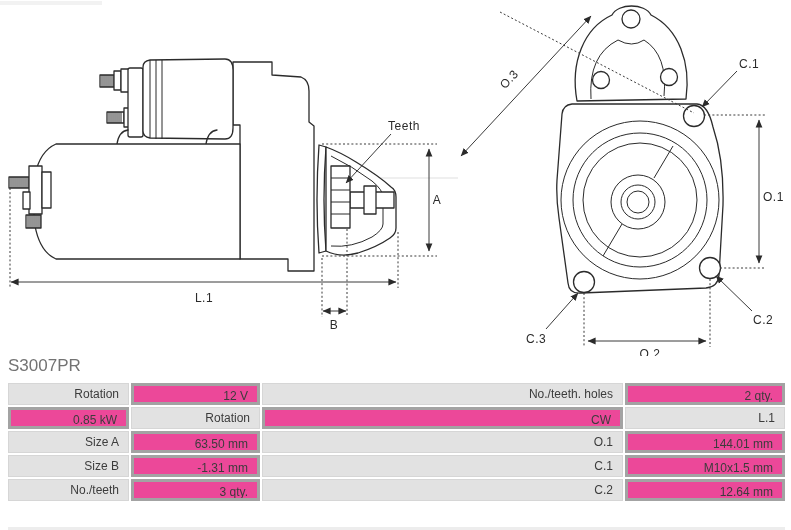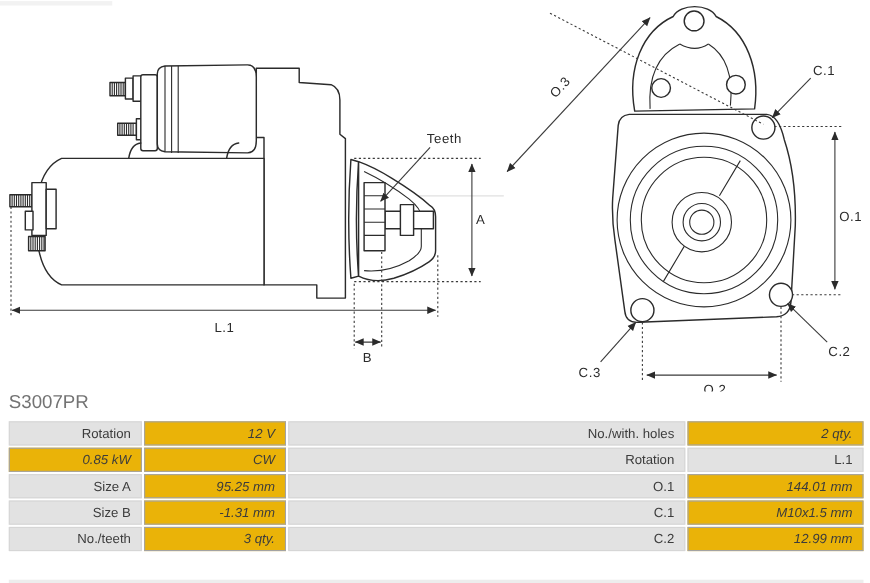--- a/index.html
+++ b/index.html
@@ -13,21 +13,21 @@
   .dim{fill:none;stroke:#3a3a3a;stroke-width:1;}
   .dot{fill:none;stroke:#3a3a3a;stroke-width:1;stroke-dasharray:2 2.2;}
   .faint{fill:none;stroke:#e0e0e0;stroke-width:1.2;}
   .lbl{font:12px "Liberation Sans",sans-serif;fill:#2b2b2b;letter-spacing:.5px;}
   #part-title{position:absolute;left:8px;top:355px;font-size:17px;line-height:22px;color:#737373;}
   #spec-table{position:absolute;left:8px;top:383px;width:777px;display:grid;
               grid-template-columns:121px 129px 361px 160px;grid-auto-rows:22px;gap:2px;}
   .cell{box-sizing:border-box;font-size:12px;line-height:21px;color:#3c3c3c;
         text-align:right;padding-right:9px;white-space:nowrap;overflow:hidden;}
   .cell.lab{background:#e2e2e2;border:1px solid #d6d6d6;}
-  .cell.val{background:#eab308;border:1px solid #a3a3a3;font-style:italic;}
+  .cell.val{background:#ec4899;border:3px solid #a3a3a3;}
   #table-bottom{position:absolute;left:8px;top:527px;width:777px;height:3px;background:#ededed;}
 </style>
 </head>
 <body>
 
 <div id="stage">
   <div id="artifact"></div>
 
   <svg width="791" height="356" viewBox="0 0 791 356">
     <defs>
@@ -146,38 +146,38 @@
       <line class="dim" x1="546" y1="329" x2="578" y2="293" marker-end="url(#ah)"></line>
       <text class="lbl" x="526" y="343">C.3</text>
     </g>
   </svg>
 
   <div id="part-title">S3007PR</div>
 
   <div id="spec-table">
     <div class="cell lab">Rotation</div>
     <div class="cell val">12 V</div>
-    <div class="cell lab">No./with. holes</div>
+    <div class="cell lab">No./teeth. holes</div>
     <div class="cell val">2 qty.</div>
 
     <div class="cell val">0.85 kW</div>
 
+    <div class="cell lab">Rotation</div>
     <div class="cell val">CW</div>
-    <div class="cell lab">Rotation</div>
     <div class="cell lab">L.1</div>
 
     <div class="cell lab">Size A</div>
-    <div class="cell val">95.25 mm</div>
+    <div class="cell val">63.50 mm</div>
     <div class="cell lab">O.1</div>
     <div class="cell val">144.01 mm</div>
 
     <div class="cell lab">Size B</div>
     <div class="cell val">-1.31 mm</div>
     <div class="cell lab">C.1</div>
     <div class="cell val">M10x1.5 mm</div>
 
     <div class="cell lab">No./teeth</div>
     <div class="cell val">3 qty.</div>
     <div class="cell lab">C.2</div>
-    <div class="cell val">12.99 mm</div>
+    <div class="cell val">12.64 mm</div>
   </div>
   <div id="table-bottom"></div>
 </div>
 
 </body></html>

